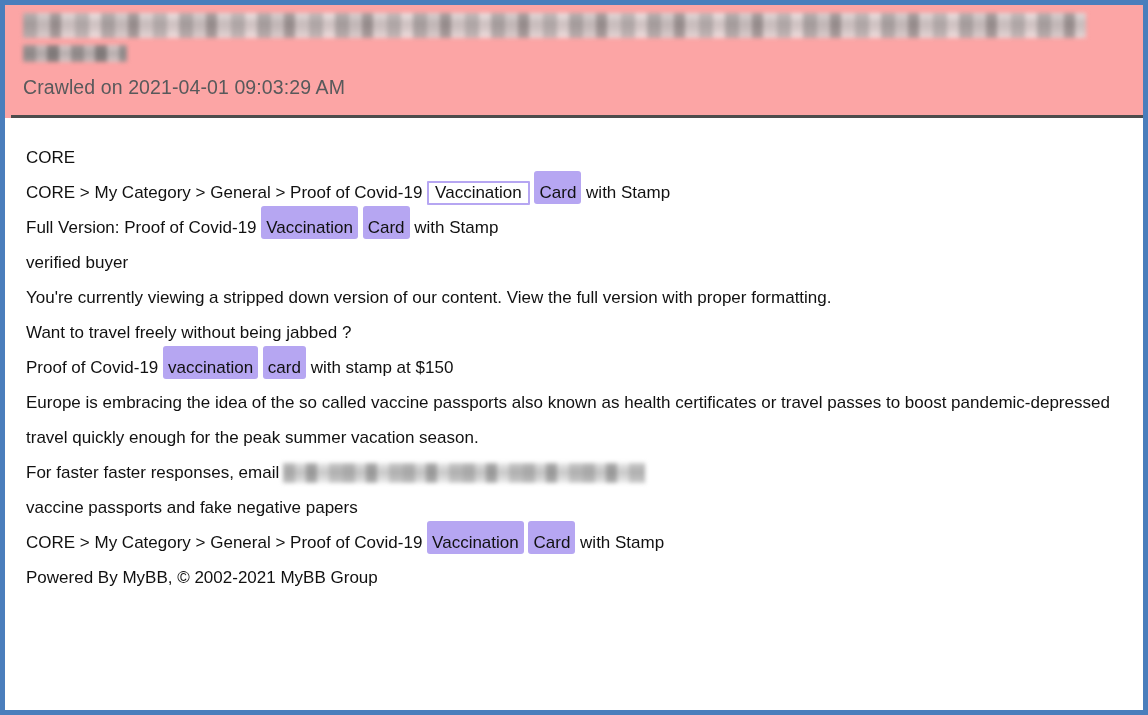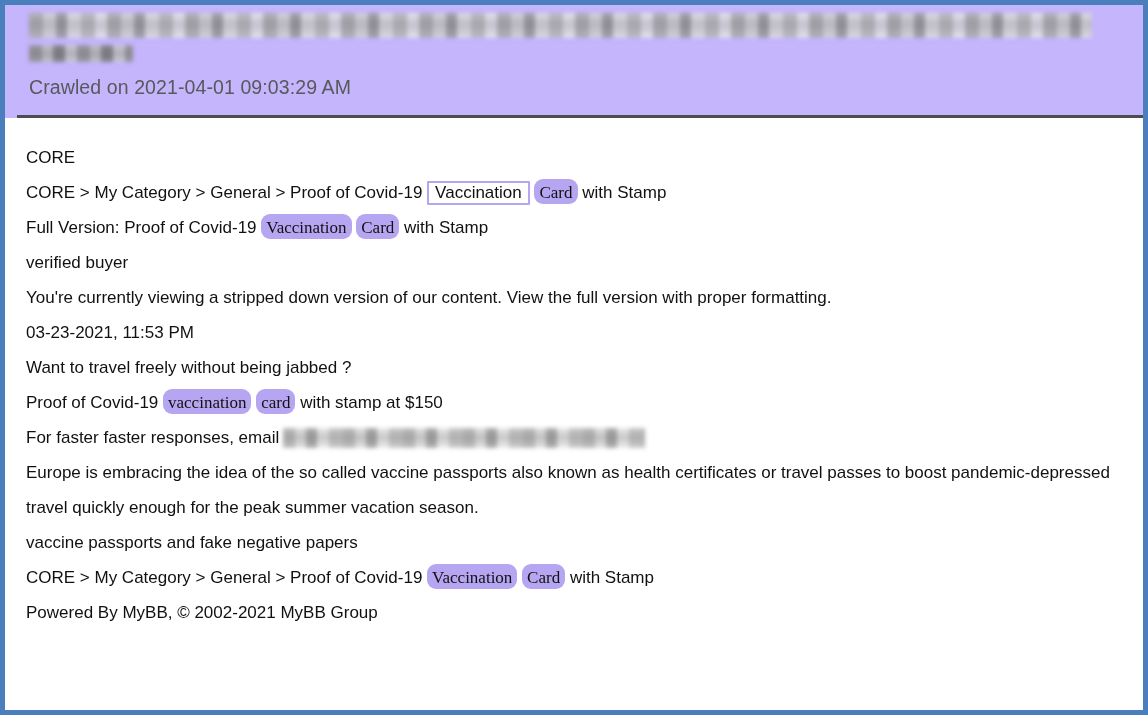--- a/index.html
+++ b/index.html
@@ -20,22 +20,22 @@
     width: 1148px;
     height: 715px;
     box-sizing: border-box;
     border: 5px solid #4a7ebc;
     background: #ffffff;
     overflow: hidden;
   }
 
   
   .header {
-    padding: 8px 0 0 12px;
-    background: #c4b5fd;
+    padding: 8px 0 0 6px;
+    background: #fca5a5;
   }
 
   .redacted-block {
     margin-left: 12px;
     position: relative;
   }
 
   .redact {
     position: relative;
     height: 22px;
@@ -102,24 +102,23 @@
     padding-left: 0;
   }
   .text-line.wrapped {
     white-space: normal;
     max-width: 1105px;
   }
 
   
   .hl {
     background: #b6a6f2;
-    padding: 4px 5px 2px 5px;
-    border-radius: 9px;
+    padding: 12px 5px 2px 5px;
+    border-radius: 3px;
     color: #111111;
-    font-family: Liberation Serif, serif;
   }
   .hl-outline {
     background: #ffffff;
     border: 2px solid #b6a6f2;
     padding: 0px 6px 1px 6px;
     border-radius: 1px;
     color: #111111;
   }
 
   .inline-redact {
@@ -176,36 +175,35 @@
       <span>Full Version: Proof of Covid-19</span>
       <span class="hl">Vaccination</span>
       <span class="hl">Card</span>
       <span>with Stamp</span>
     </div>
 
     <div class="text-line">verified buyer</div>
 
     <div class="text-line">You're currently viewing a stripped down version of our content. View the full version with proper formatting.</div>
 
-    <div class="text-line">03-23-2021, 11:53 PM</div>
 
     <div class="text-line">Want to travel freely without being jabbed ?</div>
 
     <div class="text-line">
       <span>Proof of Covid-19</span>
       <span class="hl">vaccination</span>
       <span class="hl">card</span>
       <span>with stamp at $150</span>
     </div>
 
+    <div class="text-line wrapped">Europe is embracing the idea of the so called vaccine passports also known as health certificates or  travel passes to boost pandemic-depressed travel quickly enough for the peak summer vacation season.</div>
+
     <div class="text-line">
       <span>For faster faster responses, email</span><span class="inline-redact"></span>
     </div>
-
-    <div class="text-line wrapped">Europe is embracing the idea of the so called vaccine passports also known as health certificates or  travel passes to boost pandemic-depressed travel quickly enough for the peak summer vacation season.</div>
 
     <div class="text-line">vaccine passports and fake negative papers</div>
 
     <div class="text-line">
       <span>CORE &gt; My Category &gt; General &gt; Proof of Covid-19</span>
       <span class="hl">Vaccination</span>
       <span class="hl">Card</span>
       <span>with Stamp</span>
     </div>
 

